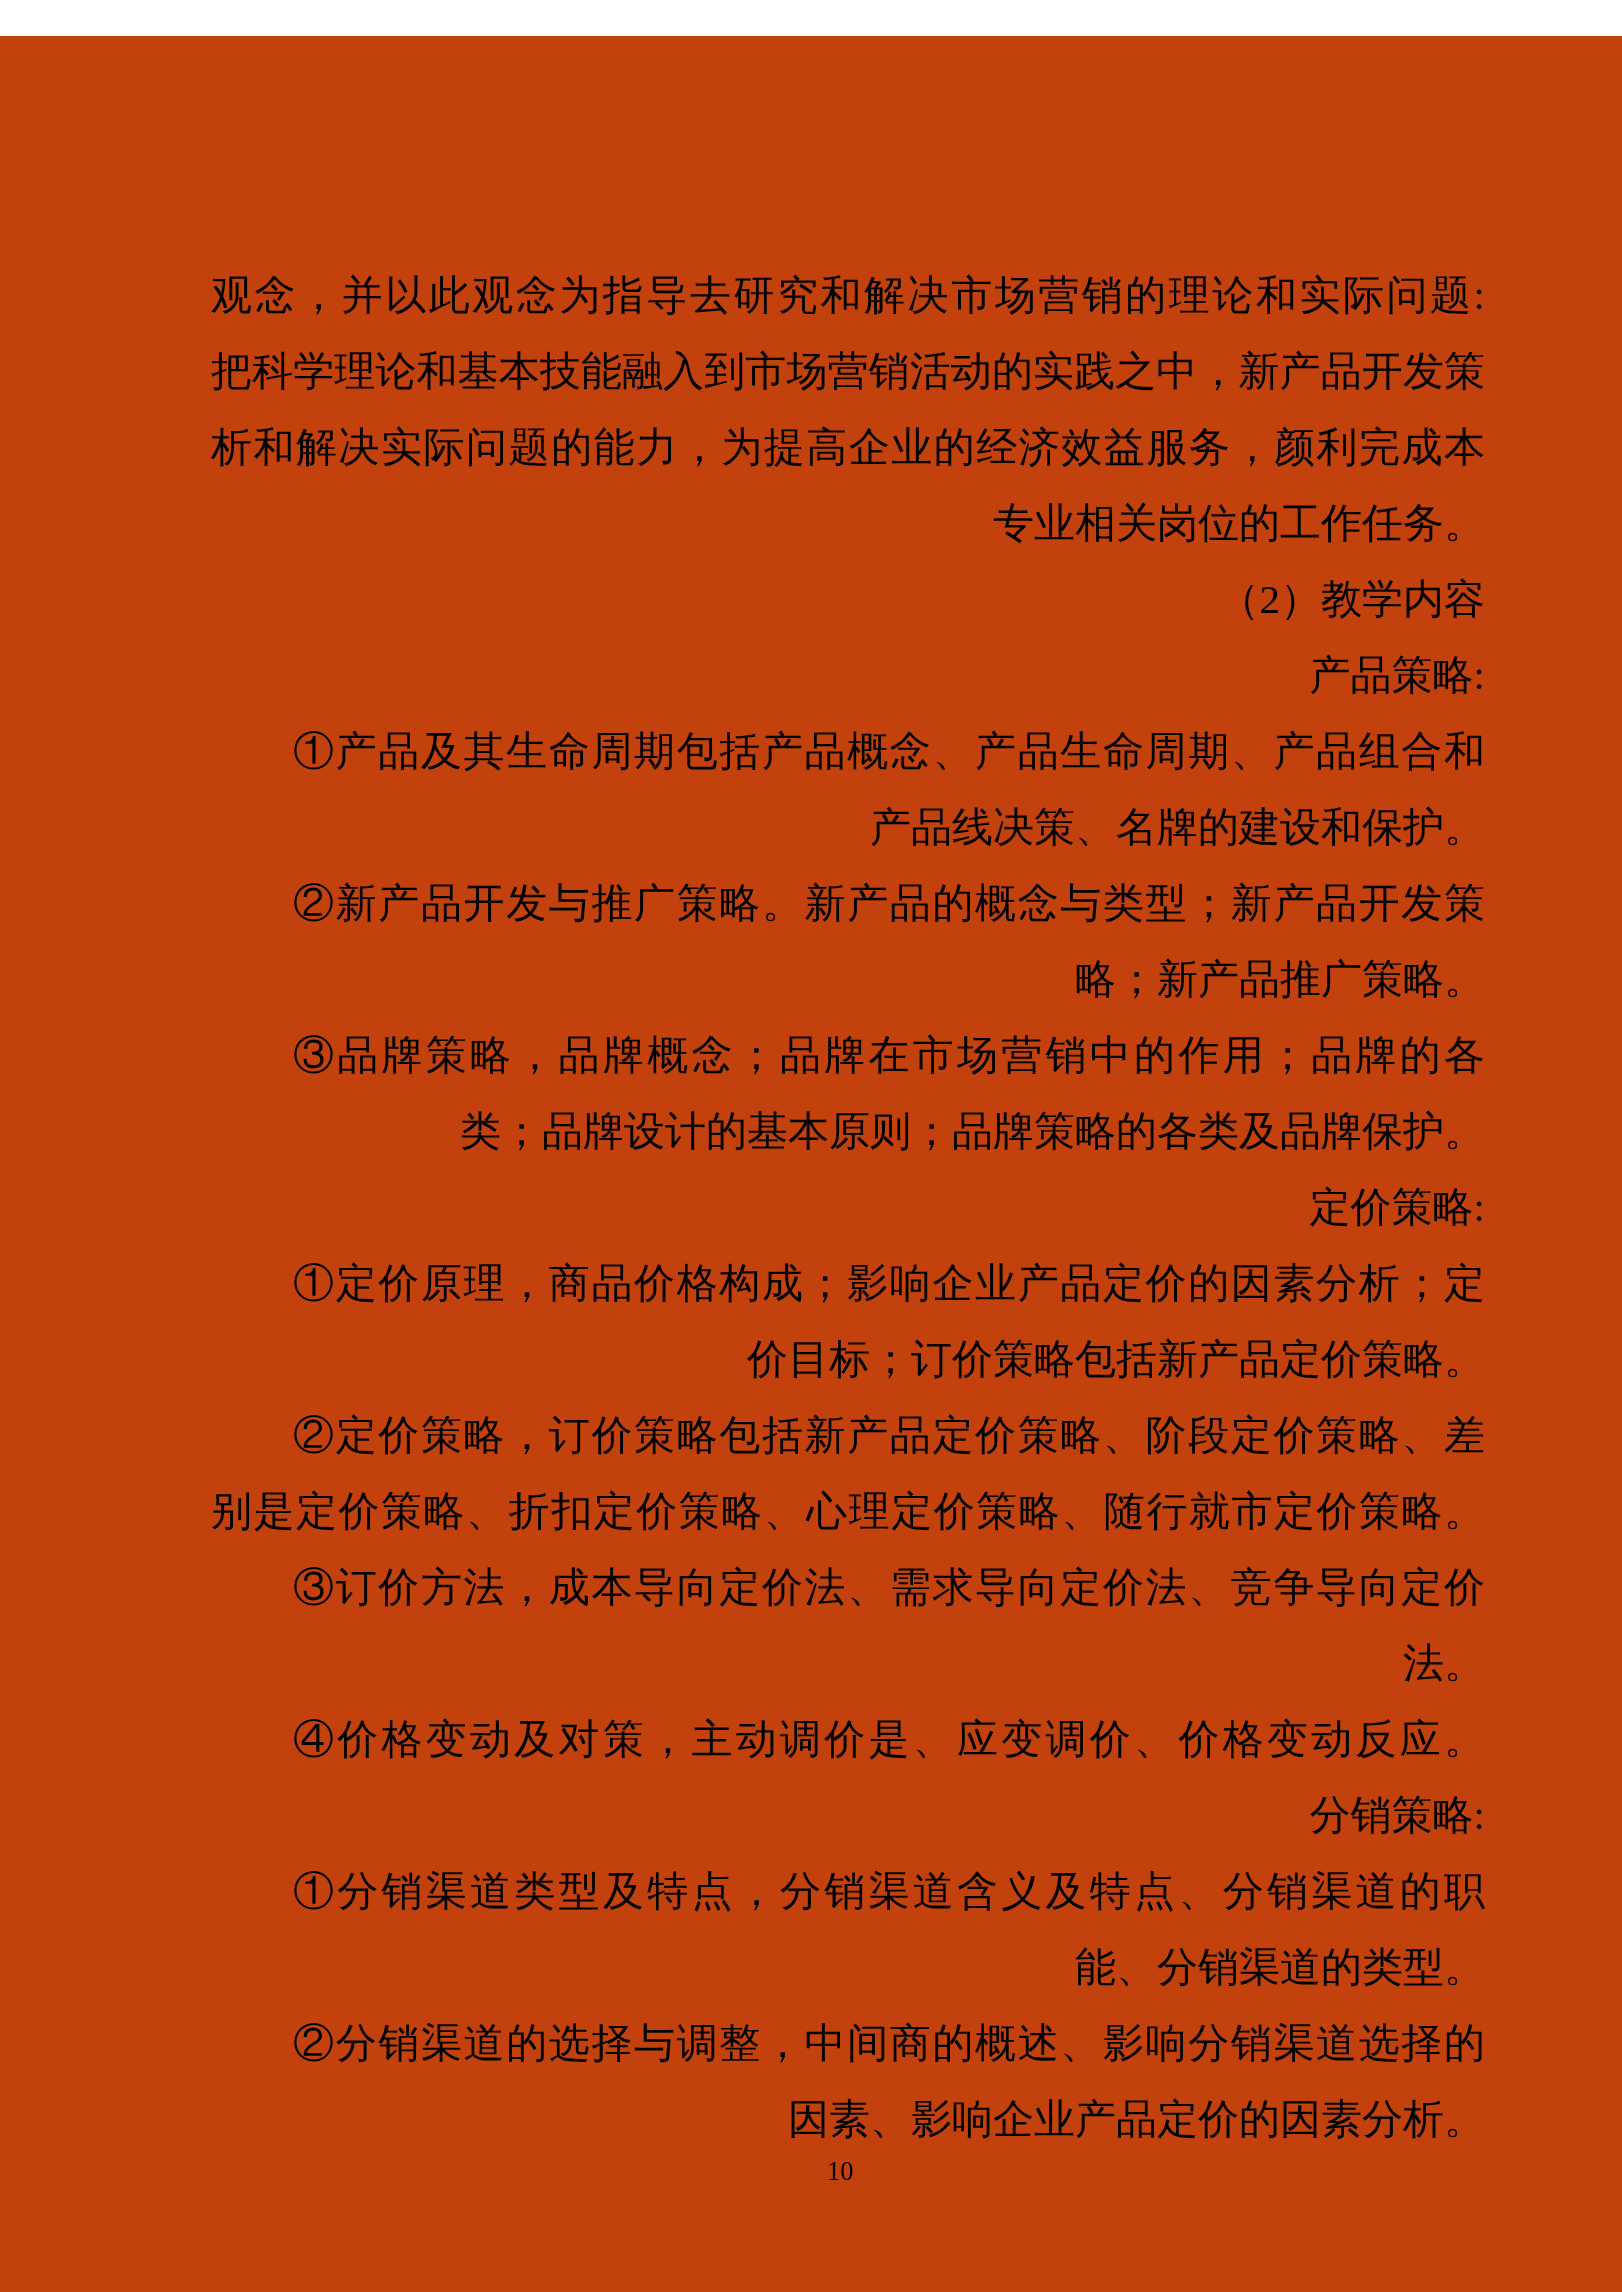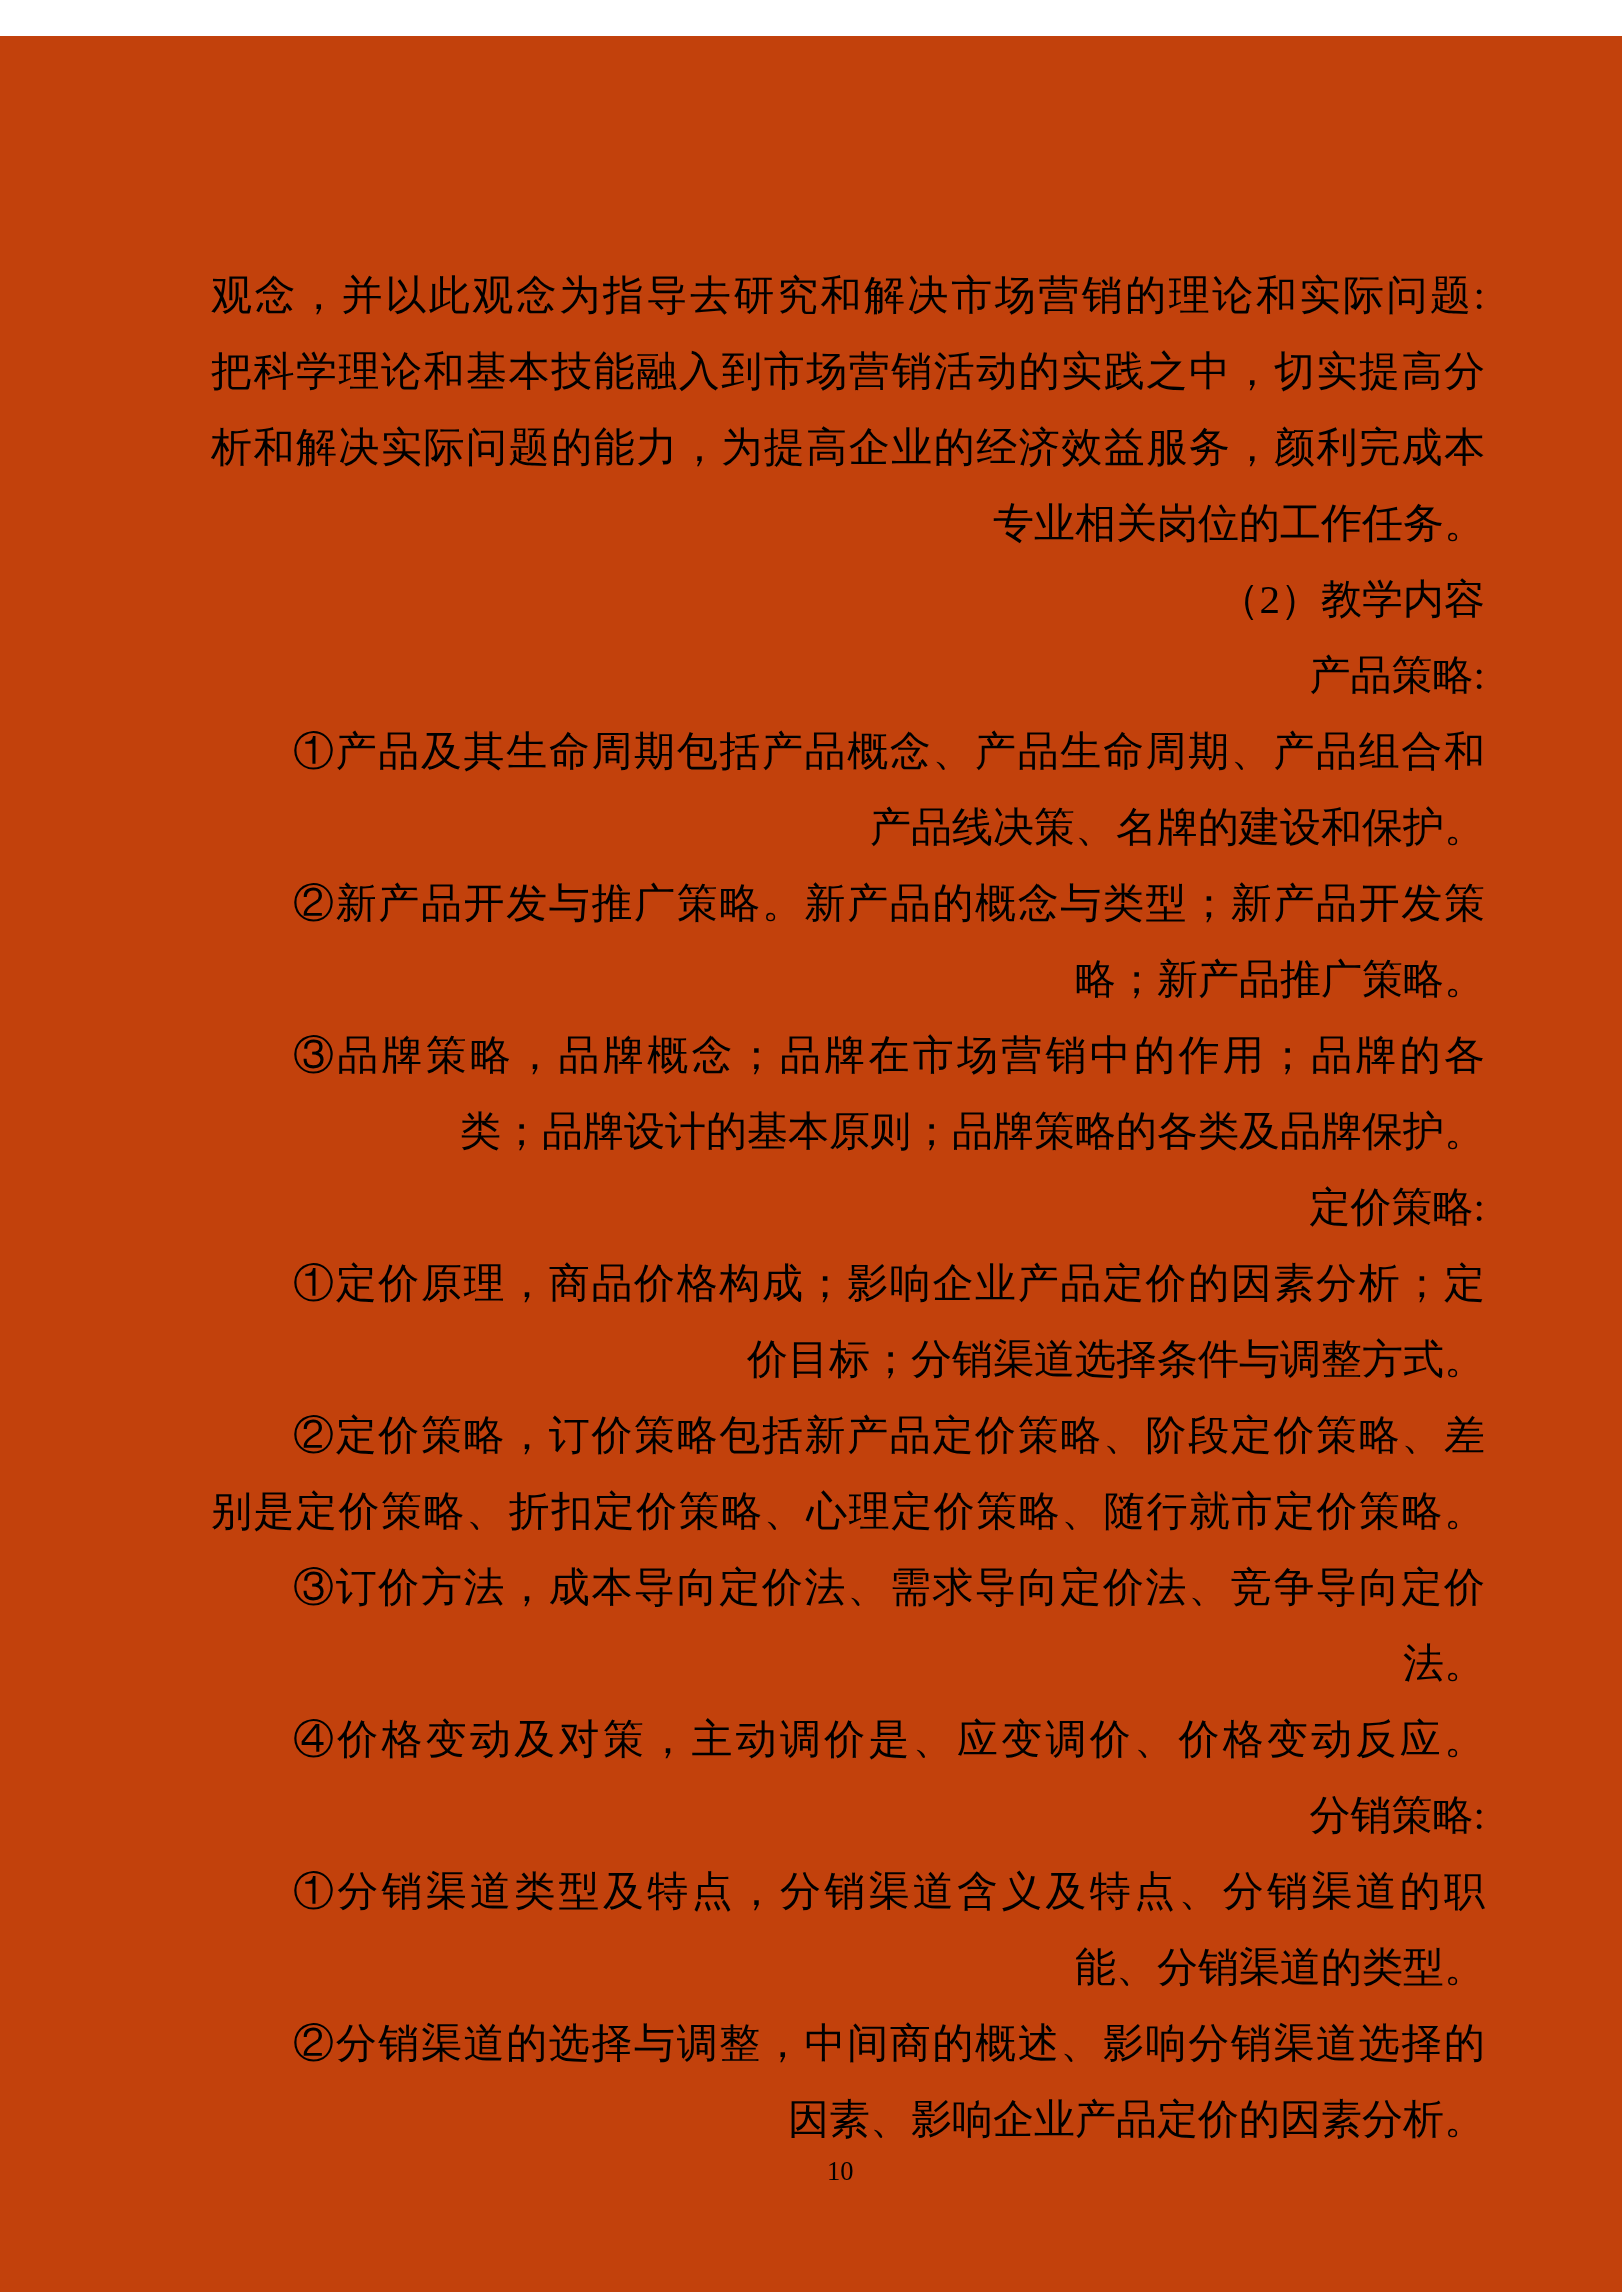--- a/index.html
+++ b/index.html
@@ -49,34 +49,34 @@
     color: #000000;
     font-family: "Liberation Serif", "DejaVu Serif", serif;
   }
 </style>
 </head>
 <body>
 
 <div class="doc">
   <div class="text">
     <div class="ln just">观念，并以此观念为指导去研究和解决市场营销的理论和实际问题:</div>
-    <div class="ln just">把科学理论和基本技能融入到市场营销活动的实践之中，切实提高分</div>
+    <div class="ln just">把科学理论和基本技能融入到市场营销活动的实践之中，新产品开发策</div>
     <div class="ln just">析和解决实际问题的能力，为提高企业的经济效益服务，颜利完成本</div>
     <div class="ln">专业相关岗位的工作任务。</div>
     <div class="ln ind">（2）教学内容</div>
     <div class="ln ind">产品策略:</div>
     <div class="ln ind just">①产品及其生命周期包括产品概念、产品生命周期、产品组合和</div>
     <div class="ln">产品线决策、名牌的建设和保护。</div>
     <div class="ln ind just">②新产品开发与推广策略。新产品的概念与类型；新产品开发策</div>
     <div class="ln">略；新产品推广策略。</div>
     <div class="ln ind just">③品牌策略，品牌概念；品牌在市场营销中的作用；品牌的各</div>
     <div class="ln">类；品牌设计的基本原则；品牌策略的各类及品牌保护。</div>
     <div class="ln ind">定价策略:</div>
     <div class="ln ind just">①定价原理，商品价格构成；影响企业产品定价的因素分析；定</div>
-    <div class="ln">价目标；分销渠道选择条件与调整方式。</div>
+    <div class="ln">价目标；订价策略包括新产品定价策略。</div>
     <div class="ln ind just">②定价策略，订价策略包括新产品定价策略、阶段定价策略、差</div>
     <div class="ln just">别是定价策略、折扣定价策略、心理定价策略、随行就市定价策略。</div>
     <div class="ln ind just">③订价方法，成本导向定价法、需求导向定价法、竞争导向定价</div>
     <div class="ln">法。</div>
     <div class="ln ind just">④价格变动及对策，主动调价是、应变调价、价格变动反应。</div>
     <div class="ln ind">分销策略:</div>
     <div class="ln ind just">①分销渠道类型及特点，分销渠道含义及特点、分销渠道的职</div>
     <div class="ln">能、分销渠道的类型。</div>
     <div class="ln ind just">②分销渠道的选择与调整，中间商的概述、影响分销渠道选择的</div>
     <div class="ln">因素、影响企业产品定价的因素分析。</div>

